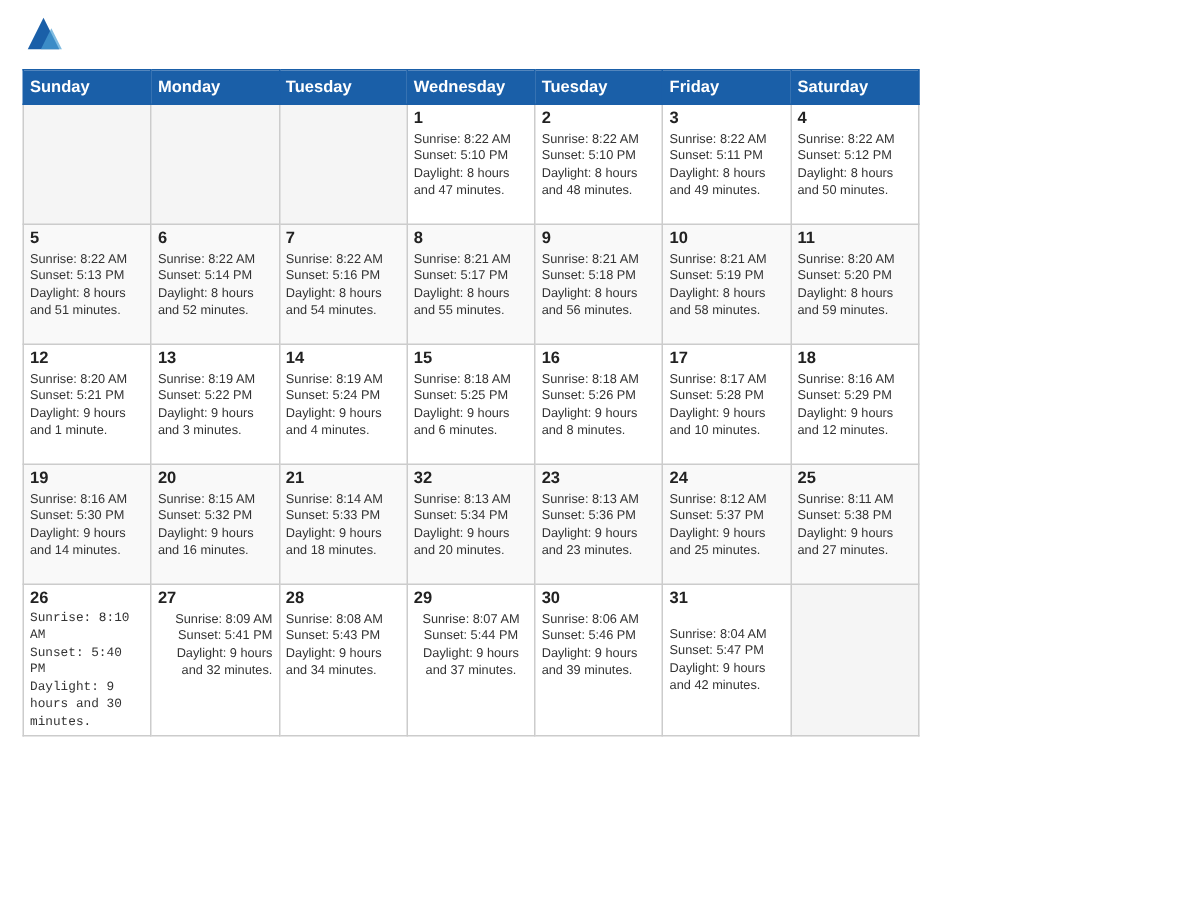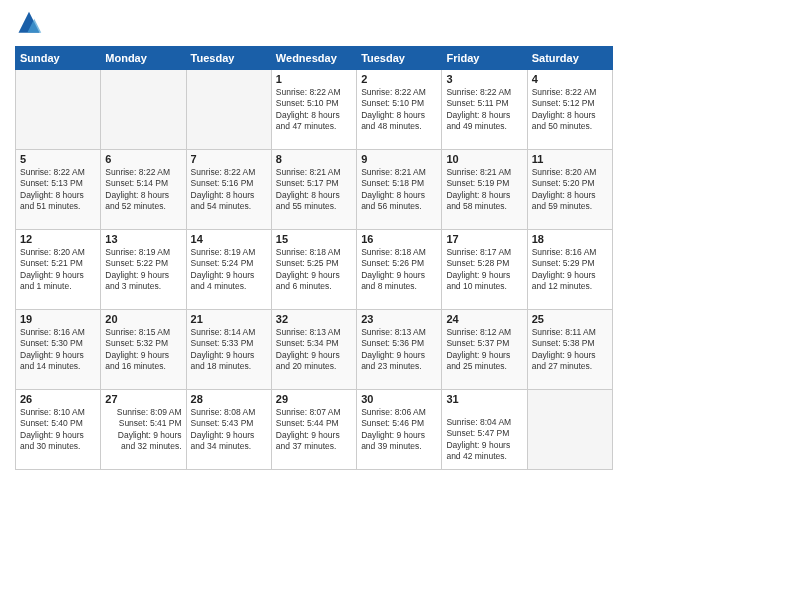--- a/index.html
+++ b/index.html
@@ -291,39 +291,39 @@
           <td>
             <span class="day-number">25</span>
             <div class="day-info" style="white-space: pre-line;">Sunrise: 8:11 AM
 Sunset: 5:38 PM
 Daylight: 9 hours and 27 minutes.</div>
           </td>
         </tr>
         <tr>
           <td>
             <span class="day-number">26</span>
-            <div class="day-info" style="white-space: pre-line;">Sunrise: 8:10 AM
+            <div class="day-info" style="white-space: pre-line; font-family: Liberation Mono, monospace;">Sunrise: 8:10 AM
 Sunset: 5:40 PM
 Daylight: 9 hours and 30 minutes.</div>
           </td>
           <td>
             <span class="day-number">27</span>
             <div class="day-info" style="white-space: pre-line; text-align: right;">Sunrise: 8:09 AM
 Sunset: 5:41 PM
 Daylight: 9 hours and 32 minutes.</div>
           </td>
           <td>
             <span class="day-number">28</span>
             <div class="day-info" style="white-space: pre-line;">Sunrise: 8:08 AM
 Sunset: 5:43 PM
 Daylight: 9 hours and 34 minutes.</div>
           </td>
           <td>
             <span class="day-number">29</span>
-            <div class="day-info" style="white-space: pre-line;">Sunrise: 8:07 AM
+            <div class="day-info" style="white-space: pre-line; text-align: center;">Sunrise: 8:07 AM
 Sunset: 5:44 PM
 Daylight: 9 hours and 37 minutes.</div>
           </td>
           <td>
             <span class="day-number">30</span>
             <div class="day-info" style="white-space: pre-line;">Sunrise: 8:06 AM
 Sunset: 5:46 PM
 Daylight: 9 hours and 39 minutes.</div>
           </td>
           <td>

